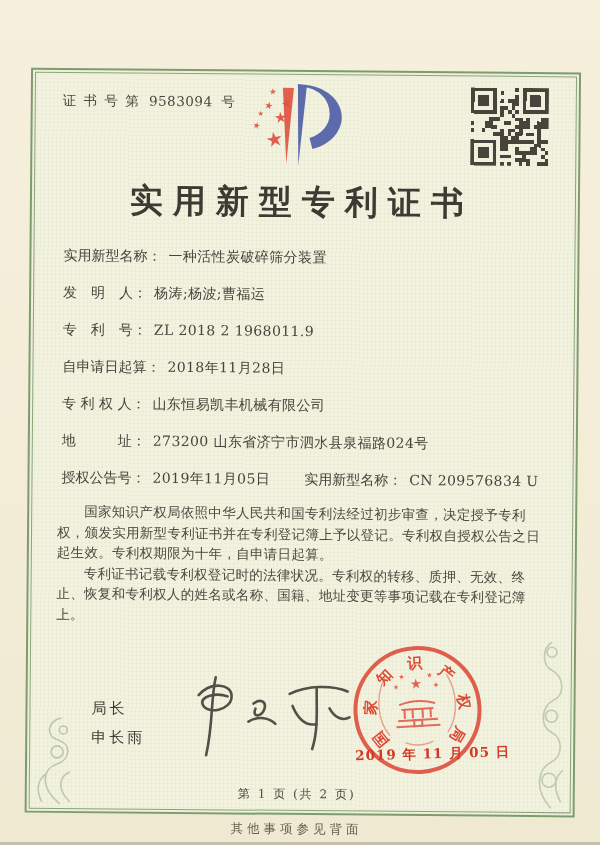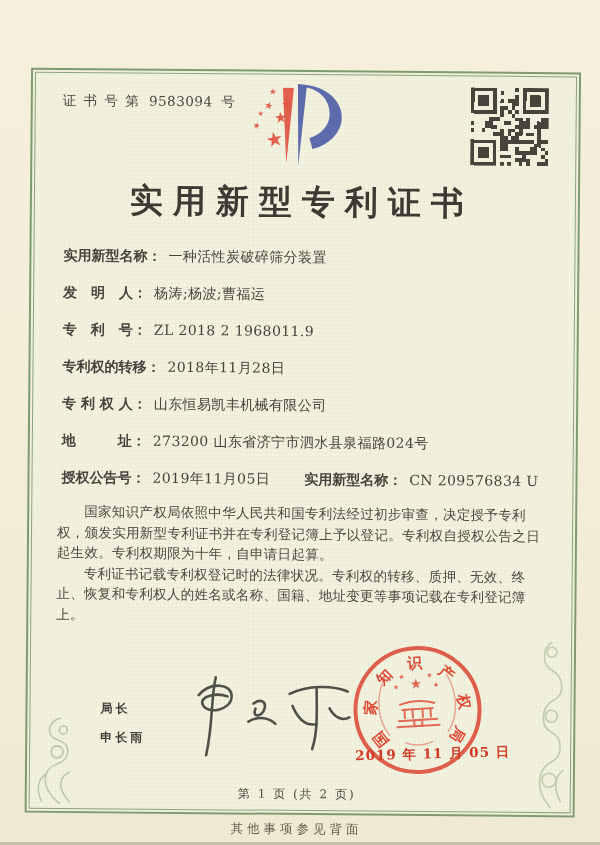--- a/index.html
+++ b/index.html
@@ -27,28 +27,28 @@
   .cert-no .num{letter-spacing:.5px;padding:0 3px;}
 
   .logo{left:236px;top:78px;width:130px;height:98px;}
   .qr{left:468px;top:86px;width:78px;height:78px;}
 
   .title{left:0;right:0;top:180px;text-align:center;font-size:33px;font-weight:700;
          letter-spacing:10px;color:#3c3a33;margin:0;}
 
   .fields{left:62px;top:250px;width:480px;font-size:14px;}
   .field-row{line-height:15px;margin-bottom:22px;white-space:nowrap;}
-  .flabel{color:#45433c;font-weight:bold;}
+  .flabel{color:#45433c;}
   .fvalue{margin-left:7px;letter-spacing:.4px;}
   .gap{display:inline-block;width:34px;}
 
   .paras{left:58px;top:503px;width:492px;font-size:13.5px;line-height:20.5px;color:#4b4940;}
   .paras p{margin:0;text-indent:2em;letter-spacing:.3px;}
 
-  .officer{left:103px;top:696px;font-size:12px;line-height:29px;letter-spacing:3px;color:#3e3c35;font-weight:bold;}
+  .officer{left:94px;top:696px;font-size:15px;line-height:29px;letter-spacing:3px;color:#3e3c35;}
   .sig{left:188px;top:664px;width:175px;height:105px;}
 
   .seal{left:352px;top:641px;width:136px;height:136px;transform:rotate(-4deg);opacity:.93;}
   .seal svg{position:absolute;inset:0;}
   .seal-ring{position:absolute;inset:0;}
   .seal-ring span{
     position:absolute;left:50%;top:50%;width:18px;height:18px;margin:-9px 0 0 -9px;
     text-align:center;font-size:15px;font-weight:700;color:#dc3f2b;
     font-family:"DejaVu Sans","Liberation Sans",sans-serif;
   }
@@ -334,21 +334,21 @@
       <div class="field-row">
         <span class="flabel">实用新型名称：</span><span class="fvalue">一种活性炭破碎筛分装置</span>
       </div>
       <div class="field-row">
         <span class="flabel">发　明　人：</span><span class="fvalue">杨涛;杨波;曹福运</span>
       </div>
       <div class="field-row">
         <span class="flabel">专　利　号：</span><span class="fvalue">ZL 2018 2 1968011.9</span>
       </div>
       <div class="field-row">
-        <span class="flabel">专利权的转移：</span><span class="fvalue">2018年11月28日</span>
+        <span class="flabel">自申请日起算：</span><span class="fvalue">2018年11月28日</span>
       </div>
       <div class="field-row">
         <span class="flabel">专 利 权 人：</span><span class="fvalue">山东恒易凯丰机械有限公司</span>
       </div>
       <div class="field-row">
         <span class="flabel">地　　　址：</span><span class="fvalue">273200 山东省济宁市泗水县泉福路024号</span>
       </div>
       <div class="field-row">
         <span class="flabel">授权公告号：</span><span class="fvalue">2019年11月05日</span><span class="gap"></span><span class="flabel">实用新型名称：</span><span class="fvalue">CN 209576834 U</span>
       </div>

